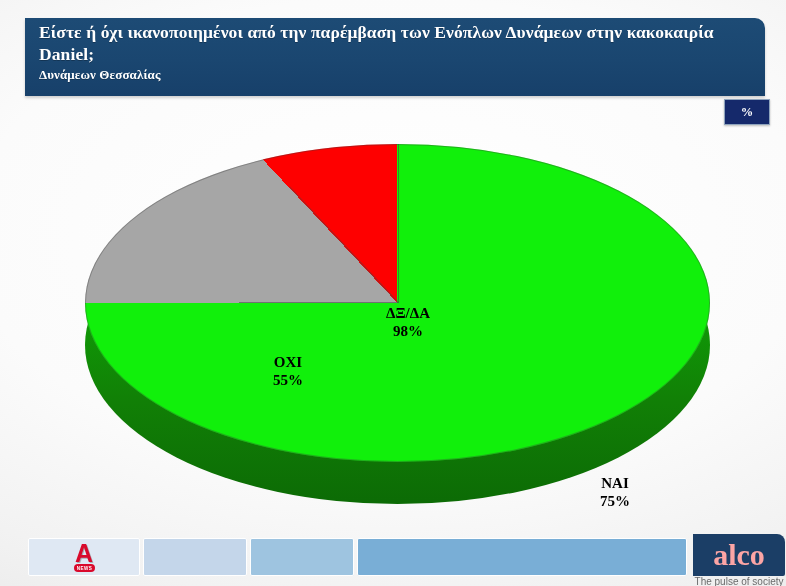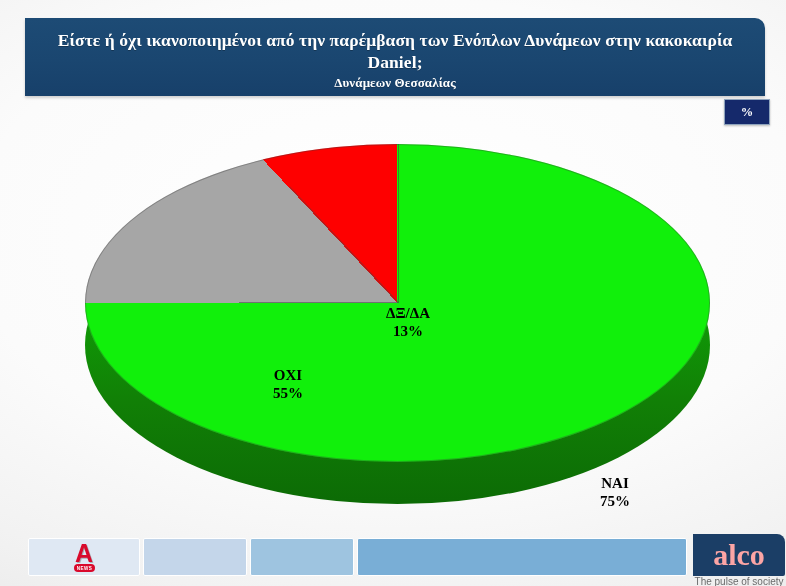--- a/index.html
+++ b/index.html
@@ -11,23 +11,22 @@
   }
   .stage{position:relative;width:786px;height:586px;}
 
   
   .header{
     position:absolute;left:25px;top:18px;width:740px;height:78px;
     background:linear-gradient(180deg,#1d4b75 0%,#1a4670 55%,#17406a 100%);
     border-top-right-radius:10px;
     box-shadow:0 2px 3px rgba(0,0,0,.18);
     box-sizing:border-box;
-    padding:11px 14px 0 14px;
+    padding:3px 14px 0 14px;
     color:#ffffff;
-    text-align:center;
   }
   .header .q{
     font-size:17.5px;font-weight:bold;line-height:1.28;letter-spacing:.1px;
     text-shadow:0 1px 0 rgba(0,0,0,.25);
   }
   .header .sub{
     font-size:13px;font-weight:bold;margin-top:1px;letter-spacing:.1px;
     text-shadow:0 1px 0 rgba(0,0,0,.25);
   }
 
@@ -69,21 +68,21 @@
   .sep.s2{transform:rotate(180deg);}                 
   .sep.s3{transform:rotate(226.8deg);}               
 
   .slice-label{
     position:absolute;text-align:center;color:#000000;
     font-family:"Liberation Serif", serif;font-weight:bold;
     font-size:15px;line-height:1.22;pointer-events:none;
   }
   .slice-label .v{display:block;}
   .lbl-nai{left:470px;top:340px;width:120px;}
-  .lbl-oxi{left:148px;top:232px;width:110px;font-family:Liberation Serif, serif;}
+  .lbl-oxi{left:148px;top:219px;width:110px;font-family:Liberation Serif, serif;}
   .lbl-dk {left:258px;top:170px;width:130px;}
 
   
   .footer{position:absolute;left:0;top:532px;width:786px;height:54px;}
   .fbar{position:absolute;top:6px;height:38px;box-sizing:border-box;
         border:1px solid #ffffff;border-radius:2px;}
   .fbar.b0{left:28px;width:112px;background:#dfe8f3;display:flex;align-items:center;justify-content:center;}
   .fbar.b1{left:143px;width:104px;background:#c4d6ea;}
   .fbar.b2{left:250px;width:104px;background:#9ec4e0;}
   .fbar.b3{left:357px;width:330px;background:#79aed6;}
@@ -137,21 +136,21 @@
         <div class="sep s3" style="transform: rotate(226.8deg);"></div>
       </div>
 
       <div class="slice-label lbl-nai">
         <span>ΝΑΙ</span>
         <span class="v">75%</span>
       </div>
 
       <div class="slice-label lbl-dk">
         <span>ΔΞ/ΔΑ</span>
-        <span class="v">13%</span>
+        <span class="v">98%</span>
       </div>
 
       <div class="slice-label lbl-oxi">
         <span>ΟΧΙ</span>
         <span class="v">55%</span>
       </div>
     </div>
   </div>
 
   <div class="footer">

